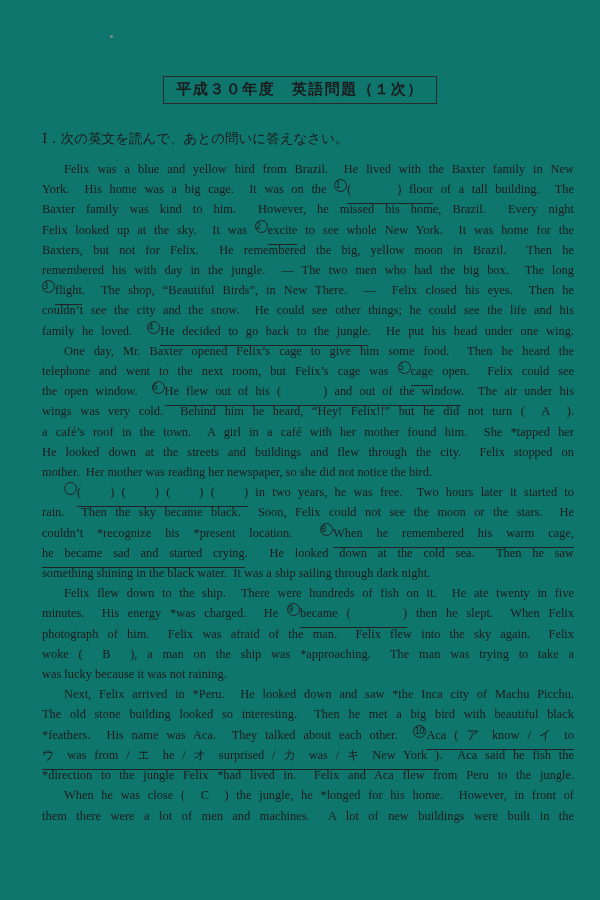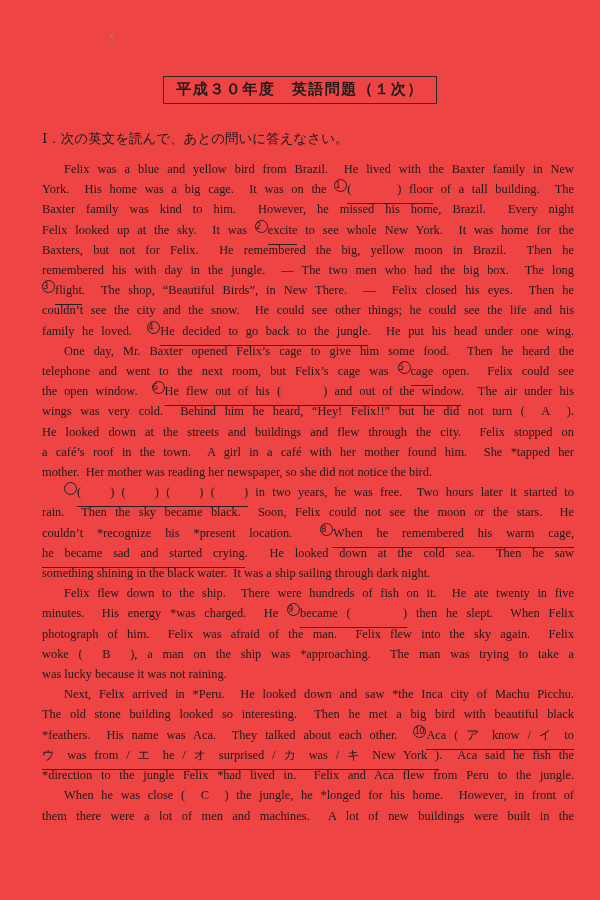--- a/index.html
+++ b/index.html
@@ -1,21 +1,21 @@
 <!DOCTYPE html>
 <html><head>
 <meta charset="utf-8">
 <style>
   html,body{margin:0;padding:0;}
   body{
     width:600px;height:900px;overflow:hidden;
     background:#ffffff;color:#1b1b1b;
     font-family:"Liberation Serif","DejaVu Serif","DejaVu Sans",serif;
   }
-  .page{position:relative;width:600px;height:900px;background:#ef4444;}
+  .page{position:relative;width:600px;height:900px;background:#0f766e;}
   .speck{position:absolute;left:110px;top:35px;width:3px;height:3px;background:#8a8a8a;border-radius:50%;}
   .title-wrap{padding-top:76px;text-align:center;}
   .title-box{
     display:inline-block;border:1.5px solid #2a2a2a;padding:3px 12px 4px;
     font-size:15px;font-weight:bold;letter-spacing:1.5px;color:#1b1b1b;
     font-family:"Liberation Serif","DejaVu Serif","DejaVu Sans",serif;
   }
   .instruction{margin:26px 0 12px 42px;font-size:13.5px;line-height:17px;}
   .body-text{margin:5px 26px 0 42px;}
   .line{
@@ -53,22 +53,22 @@
       <div class="line"><span>Felix looked up at the sky.  It was </span><span class="circ">2</span><span class="ul">excite</span><span> to see whole New York.  It was home for the</span></div>
       <div class="line"><span>Baxters, but not for Felix.  He remembered the big, yellow moon in Brazil.  Then he</span></div>
       <div class="line"><span>remembered his with day in the jungle.  — The two men who had the big box.  The long</span></div>
       <div class="line"><span class="circ">3</span><span class="ul">flight</span><span>.  The shop, “Beautiful Birds”, in New There.  —  Felix closed his eyes.  Then he</span></div>
       <div class="line"><span>couldn’t see the city and the snow.  He could see other things; he could see the life and his</span></div>
       <div class="line"><span>family he loved.  </span><span class="circ">4</span><span class="ul">He decided to go back to the jungle</span><span>.  He put his head under one wing.</span></div>
       <div class="line indent"><span>One day, Mr. Baxter opened Felix’s cage to give him some food.  Then he heard the</span></div>
       <div class="line"><span>telephone and went to the next room, but Felix’s cage was </span><span class="circ">5</span><span class="ul">cage</span><span> open.  Felix could see</span></div>
       <div class="line"><span>the open window.  </span><span class="circ">6</span><span class="ul">He flew out of his (      ) and out of the window</span><span>.  The air under his</span></div>
       <div class="line"><span>wings was very cold.  Behind him he heard, “Hey! Felix!!” but he did not turn (  A  ).</span></div>
+      <div class="line"><span>a café’s roof in the town.  A girl in a café with her mother found him.  She *tapped her</span></div>
       <div class="line"><span>He looked down at the streets and buildings and flew through the city.  Felix stopped on</span></div>
-      <div class="line"><span>a café’s roof in the town.  A girl in a café with her mother found him.  She *tapped her</span></div>
       <div class="line last"><span>mother.  Her mother was reading her newspaper, so she did not notice the bird.</span></div>
       <div class="line indent"><span class="circ">7</span><span class="ul">(    ) (    ) (    ) (    )</span><span> in two years, he was free.  Two hours later it started to</span></div>
       <div class="line"><span>rain.  Then the sky became black.  Soon, Felix could not see the moon or the stars.  He</span></div>
       <div class="line"><span>couldn’t *recognize his *present location.  </span><span class="circ">8</span><span class="ul">When he remembered his warm cage,</span></div>
       <div class="line"><span class="ul">he became sad and started crying</span><span>.  He looked down at the cold sea.  Then he saw</span></div>
       <div class="line last"><span>something shining in the black water.  It was a ship sailing through dark night.</span></div>
       <div class="line indent"><span>Felix flew down to the ship.  There were hundreds of fish on it.  He ate twenty in five</span></div>
       <div class="line"><span>minutes.  His energy *was charged.  He </span><span class="circ">9</span><span class="ul">became (      )</span><span> then he slept.  When Felix</span></div>
       <div class="line"><span>photograph of him.  Felix was afraid of the man.  Felix flew into the sky again.  Felix</span></div>
       <div class="line"><span>woke (  B  ), a man on the ship was *approaching.  The man was trying to take a</span></div>

